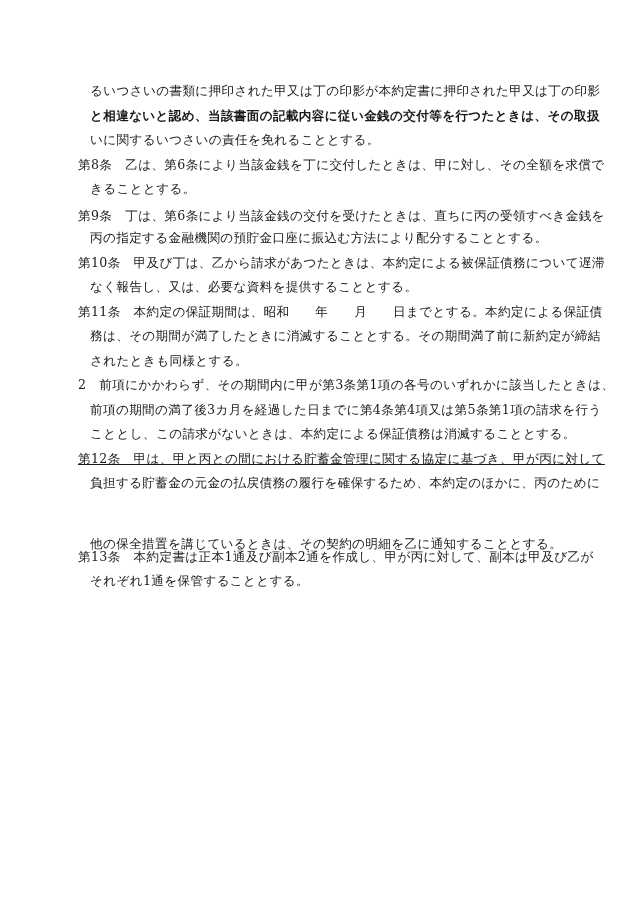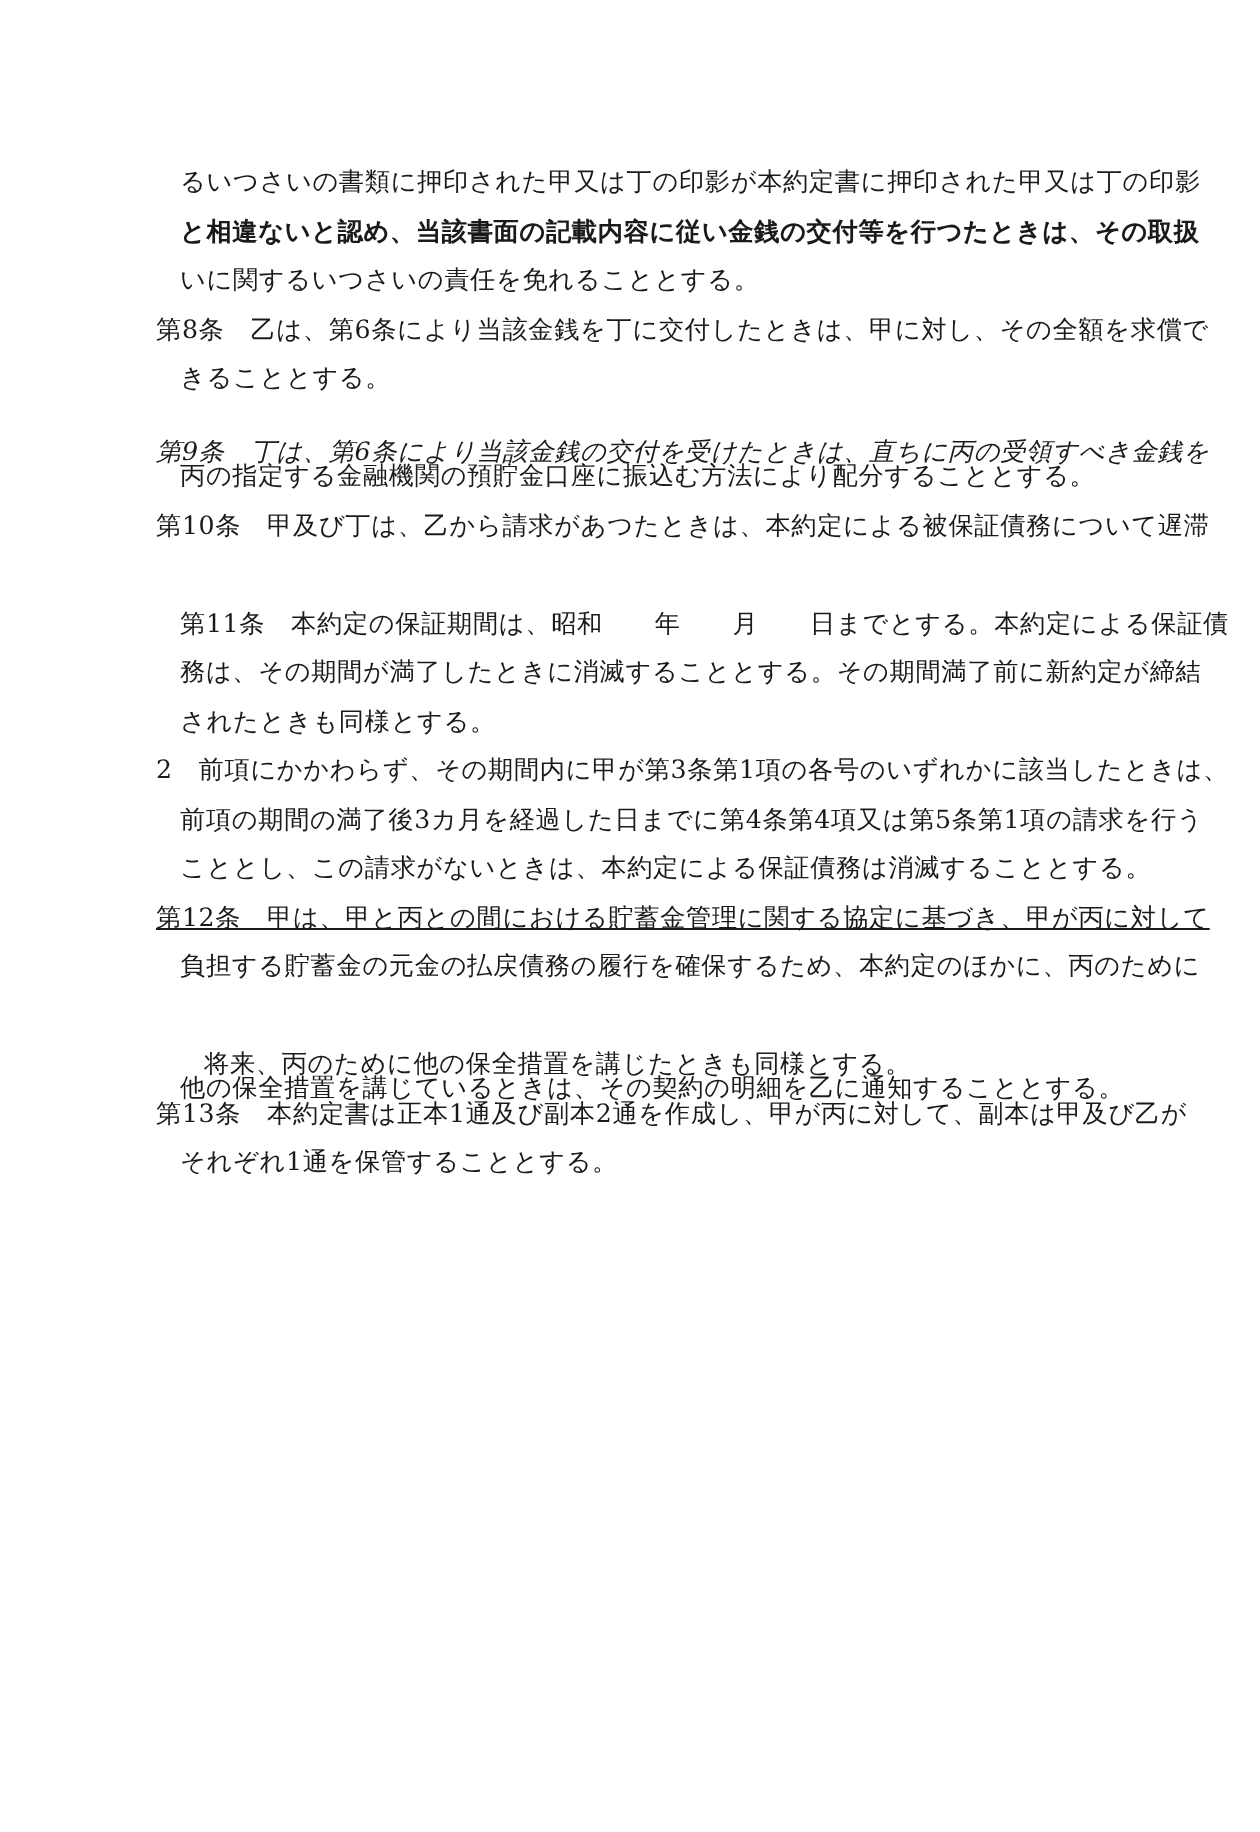--- a/index.html
+++ b/index.html
@@ -39,33 +39,33 @@
 <body>
 
 <div class="page">
   <div class="line indent1" style="top:83px;">るいつさいの書類に押印された甲又は丁の印影が本約定書に押印された甲又は丁の印影</div>
   <div class="line indent1" style="top:108px;font-weight:bold;">と相違ないと認め、当該書面の記載内容に従い金銭の交付等を行つたときは、その取扱</div>
   <div class="line indent1" style="top:132px;">いに関するいつさいの責任を免れることとする。</div>
 
   <div class="line" style="top:157px;">第8条　乙は、第6条により当該金銭を丁に交付したときは、甲に対し、その全額を求償で</div>
   <div class="line indent1" style="top:181px;">きることとする。</div>
 
-  <div class="line" style="top:218px;font-style:italic;">第9条　丁は、第6条により当該金銭の交付を受けたときは、直ちに丙の受領すべき金銭を</div>
+  <div class="line" style="top:208px;">第9条　丁は、第6条により当該金銭の交付を受けたときは、直ちに丙の受領すべき金銭を</div>
   <div class="line indent1" style="top:230px;">丙の指定する金融機関の預貯金口座に振込む方法により配分することとする。</div>
 
   <div class="line" style="top:255px;">第10条　甲及び丁は、乙から請求があつたときは、本約定による被保証債務について遅滞</div>
+  <div class="line indent1" style="top:279px;">なく報告し、又は、必要な資料を提供することとする。</div>
 
-  <div class="line" style="top:304px;margin-left:12px;">第11条　本約定の保証期間は、昭和　　年　　月　　日までとする。本約定による保証債</div>
+  <div class="line" style="top:304px;">第11条　本約定の保証期間は、昭和　　年　　月　　日までとする。本約定による保証債</div>
   <div class="line indent1" style="top:328px;">務は、その期間が満了したときに消滅することとする。その期間満了前に新約定が締結</div>
   <div class="line indent1" style="top:353px;">されたときも同様とする。</div>
 
   <div class="line" style="top:377px;">2　前項にかかわらず、その期間内に甲が第3条第1項の各号のいずれかに該当したときは、</div>
   <div class="line indent1" style="top:402px;">前項の期間の満了後3カ月を経過した日までに第4条第4項又は第5条第1項の請求を行う</div>
   <div class="line indent1" style="top:426px;">こととし、この請求がないときは、本約定による保証債務は消滅することとする。</div>
 
   <div class="line" style="top:451px;text-decoration:underline;">第12条　甲は、甲と丙との間における貯蓄金管理に関する協定に基づき、甲が丙に対して</div>
   <div class="line indent1" style="top:475px;">負担する貯蓄金の元金の払戻債務の履行を確保するため、本約定のほかに、丙のために</div>
   <div class="line indent1" style="top:500px;margin-top:36px;">他の保全措置を講じているときは、その契約の明細を乙に通知することとする。</div>
-  <div class="line indent2" style="top:524px;">将来、丙のために他の保全措置を講じたときも同様とする。</div>
 
   <div class="line" style="top:549px;">第13条　本約定書は正本1通及び副本2通を作成し、甲が丙に対して、副本は甲及び乙が</div>
   <div class="line indent1" style="top:573px;">それぞれ1通を保管することとする。</div>
 </div>
 
 </body></html>

